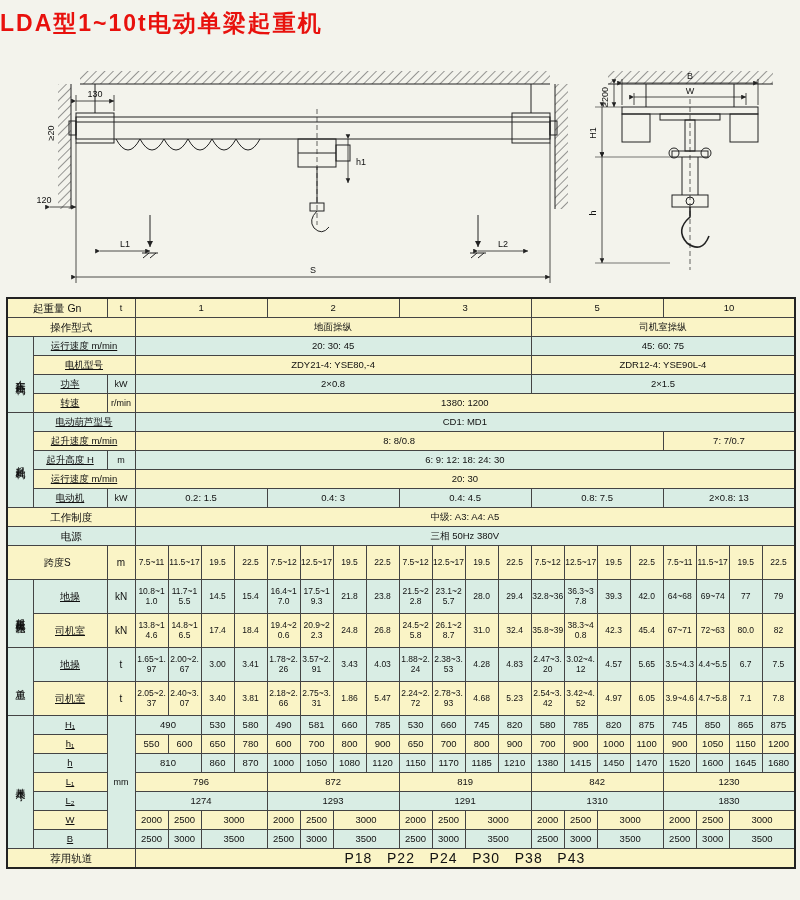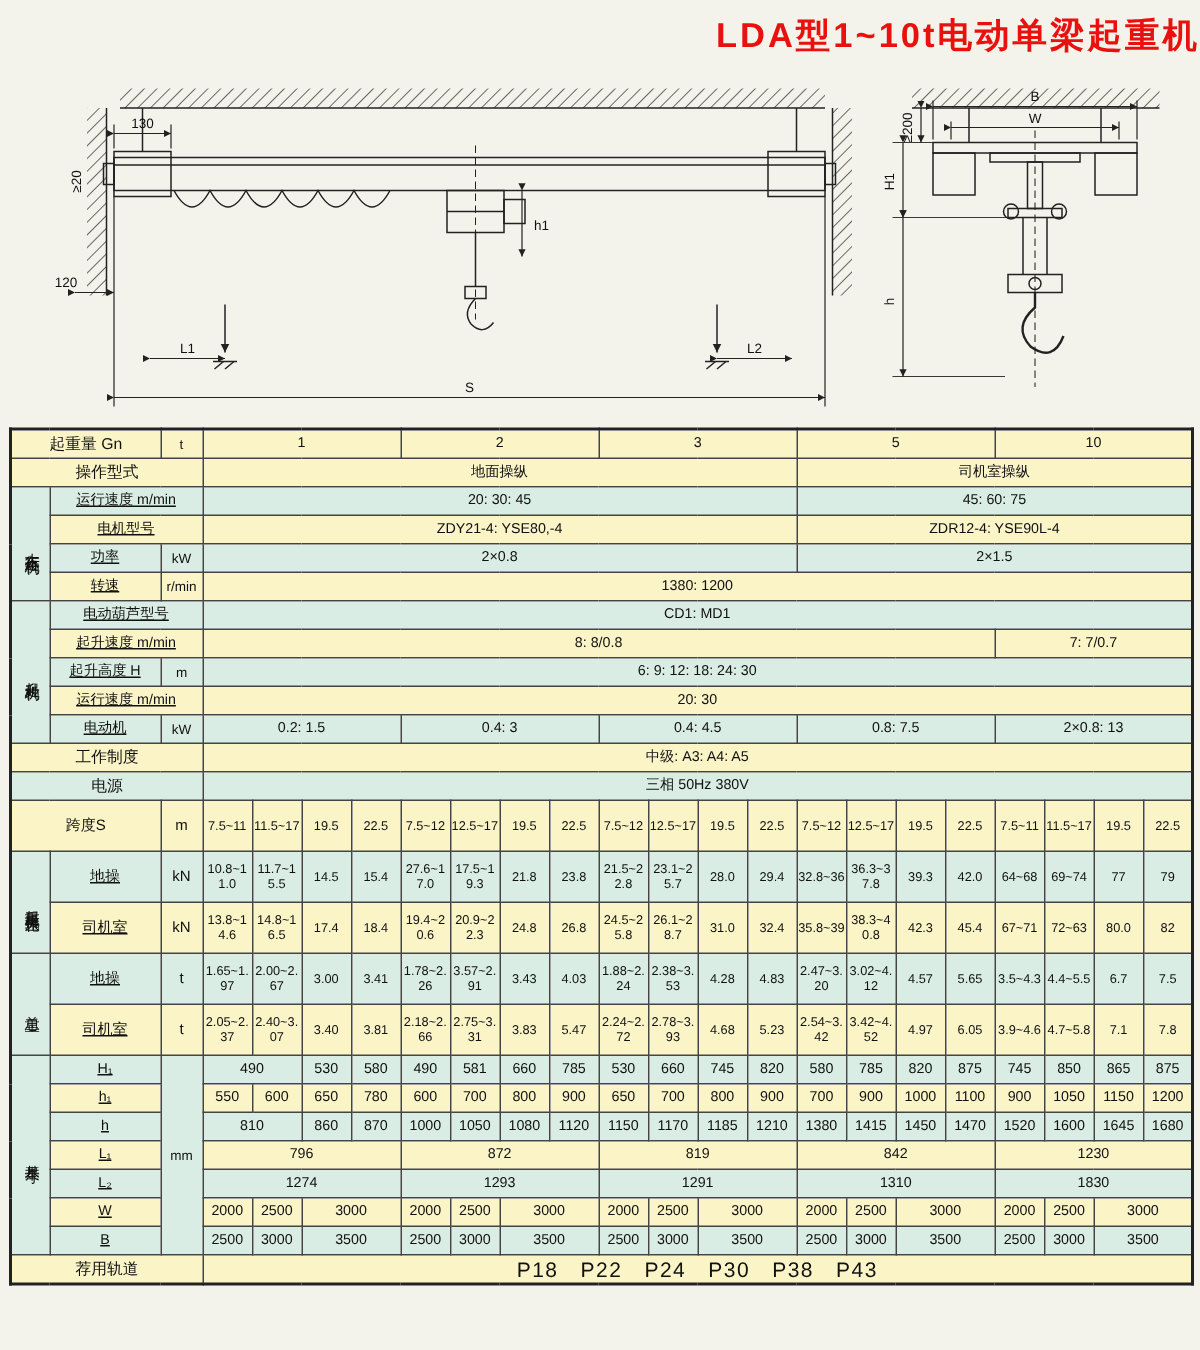--- a/index.html
+++ b/index.html
@@ -4,22 +4,22 @@
 <style>
   html,body{margin:0;padding:0;}
   body{
     width:800px;height:900px;overflow:hidden;
     background:#f3f3ec;
     font-family:"Liberation Sans","DejaVu Sans",sans-serif;
     color:#111;
   }
   .page{width:800px;height:900px;}
   .title{
-    text-align:right;color:#e8110d;font-size:23px;font-weight:bold;
-    margin:8px 0 4px 0;letter-spacing:2px;
+    text-align:left;color:#e8110d;font-size:23px;font-weight:bold;
+    margin:8px 0 16px 0;letter-spacing:2px;
   }
   .drawing-wrap{width:780px;margin:0 auto;}
   svg{display:block;}
   svg text{font-size:9px;fill:#111;font-family:"Liberation Sans","DejaVu Sans",sans-serif;}
   .tbl-wrap{width:788px;margin:0 auto;}
   table{border-collapse:collapse;table-layout:fixed;width:788px;border:2px solid #222;background:#fff;}
   td{
     border:1px solid #444;text-align:center;vertical-align:middle;
     font-size:9.5px;padding:0;line-height:1.15;height:18px;overflow:hidden;
   }
@@ -302,21 +302,21 @@
             <td>22.5</td>
           </tr>
           <tr class="c tall">
             <td rowspan="2" class="v">起重机最大轮压</td>
             <td class="lab2">地操</td>
             <td class="unit">kN</td>
             <td>10.8~11.0</td>
             <td>11.7~15.5</td>
             <td>14.5</td>
             <td>15.4</td>
-            <td>27.6~17.0</td>
+            <td>16.4~17.0</td>
             <td>17.5~19.3</td>
             <td>21.8</td>
             <td>23.8</td>
             <td>21.5~22.8</td>
             <td>23.1~25.7</td>
             <td>28.0</td>
             <td>29.4</td>
             <td>32.8~36</td>
             <td>36.3~37.8</td>
             <td>39.3</td>
@@ -377,21 +377,21 @@
           </tr>
           <tr class="y tall">
             <td class="lab2">司机室</td>
             <td class="unit">t</td>
             <td>2.05~2.37</td>
             <td>2.40~3.07</td>
             <td>3.40</td>
             <td>3.81</td>
             <td>2.18~2.66</td>
             <td>2.75~3.31</td>
-            <td>3.83</td>
+            <td>1.86</td>
             <td>5.47</td>
             <td>2.24~2.72</td>
             <td>2.78~3.93</td>
             <td>4.68</td>
             <td>5.23</td>
             <td>2.54~3.42</td>
             <td>3.42~4.52</td>
             <td>4.97</td>
             <td>6.05</td>
             <td>3.9~4.6</td>

